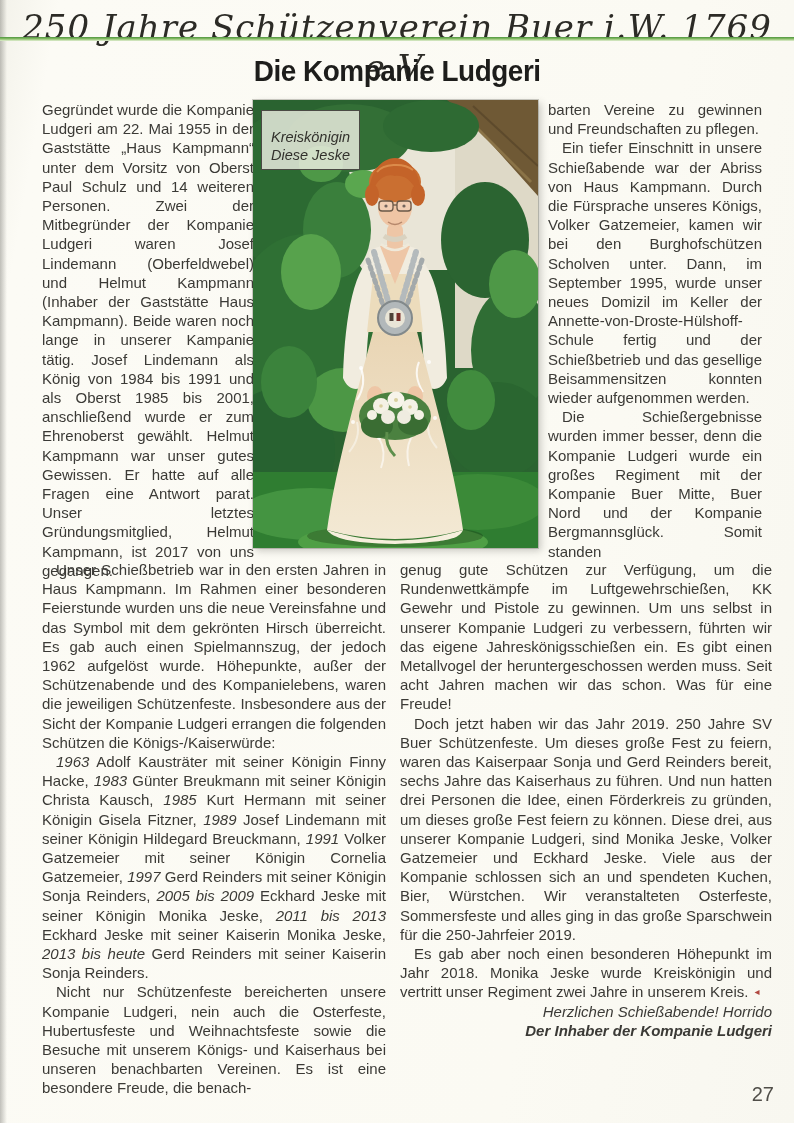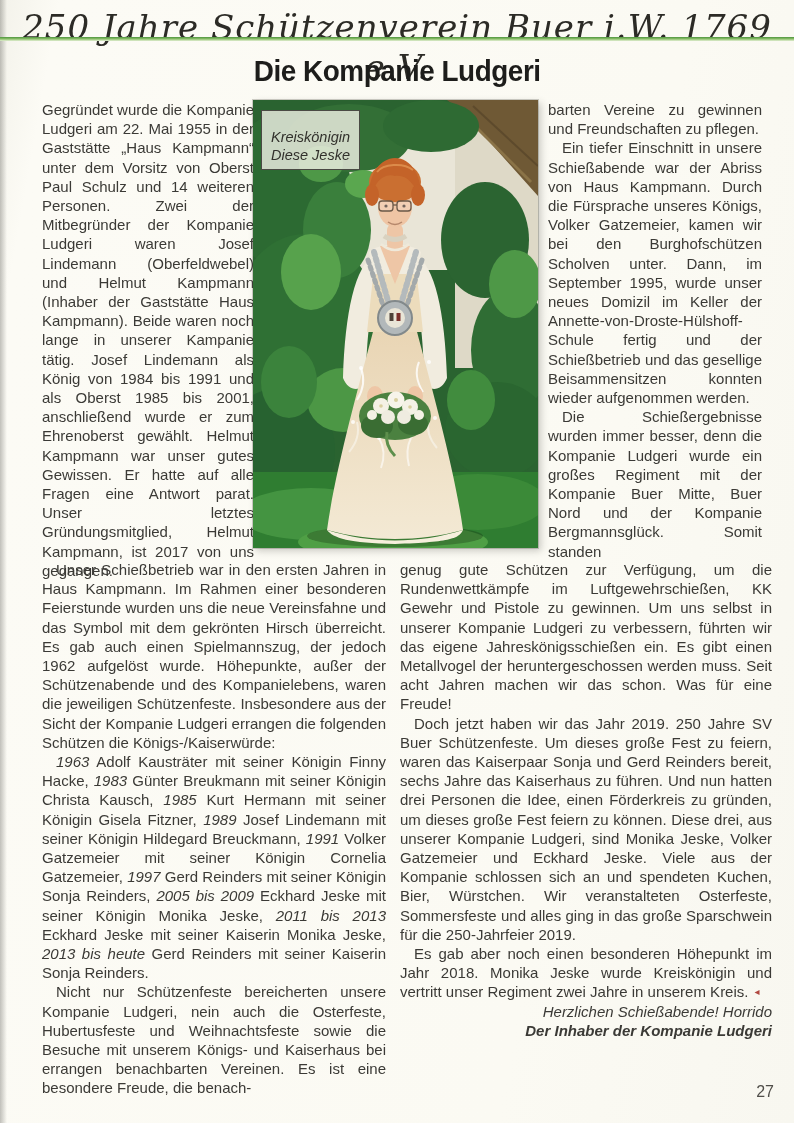--- a/index.html
+++ b/index.html
@@ -62,21 +62,21 @@
     padding:18px 9px 5px;
     background:rgba(244,242,233,.8);
     border:1px solid #4a4a44;
     font-style:italic;
     font-size:14.5px;line-height:17.5px;
     color:#32312c;
   }
   .page-number{
     position:absolute;left:724px;top:1083px;width:50px;
     text-align:right;
-    font-size:16px;color:#504e49;
+    font-size:20px;color:#504e49;
   }
 </style>
 </head>
 <body>
 
 <div class="page">
 
   <div class="header-script">250 Jahre Schützenverein Buer i.W. 1769 e.V.</div>
   <div class="green-rule"></div>
 
@@ -202,21 +202,21 @@
 
   <div class="col col-right-narrow">
     <p>barten Vereine zu gewinnen und Freundschaften zu pflegen.</p>
     <p class="ind">Ein tiefer Einschnitt in unsere Schießabende war der Abriss von Haus Kampmann. Durch die Fürsprache unseres Königs, Volker Gatzemeier, kamen wir bei den Burghofschützen Scholven unter. Dann, im September 1995, wurde unser neues Domizil im Keller der Annette-von-Droste-Hülshoff-Schule fertig und der Schießbetrieb und das gesellige Beisammensitzen konnten wieder aufgenommen werden.</p>
     <p class="ind">Die Schießergebnisse wurden immer besser, denn die Kompanie Ludgeri wurde ein großes Regiment mit der Kompanie Buer Mitte, Buer Nord und der Kompanie Bergmannsglück. Somit standen</p>
   </div>
 
   <div class="col col-left-wide">
     <p class="ind">Unser Schießbetrieb war in den ersten Jahren in Haus Kampmann. Im Rahmen einer besonderen Feierstunde wurden uns die neue Vereinsfahne und das Symbol mit dem gekrönten Hirsch überreicht. Es gab auch einen Spielmannszug, der jedoch 1962 aufgelöst wurde. Höhepunkte, außer der Schützenabende und des Kompanielebens, waren die jeweiligen Schützenfeste. Insbesondere aus der Sicht der Kompanie Ludgeri errangen die folgenden Schützen die Königs-/Kaiserwürde:</p>
     <p class="ind"><span class="yr">1963</span> Adolf Kausträter mit seiner Königin Finny Hacke, <span class="yr">1983</span> Günter Breukmann mit seiner Königin Christa Kausch, <span class="yr">1985</span> Kurt Hermann mit seiner Königin Gisela Fitzner, <span class="yr">1989</span> Josef Lindemann mit seiner Königin Hildegard Breuckmann, <span class="yr">1991</span> Volker Gatzemeier mit seiner Königin Cornelia Gatzemeier, <span class="yr">1997</span> Gerd Reinders mit seiner Königin Sonja Reinders, <span class="yr">2005 bis 2009</span> Eckhard Jeske mit seiner Königin Monika Jeske, <span class="yr">2011 bis 2013</span> Eckhard Jeske mit seiner Kaiserin Monika Jeske, <span class="yr">2013 bis heute</span> Gerd Reinders mit seiner Kaiserin Sonja Reinders.</p>
-    <p class="ind">Nicht nur Schützenfeste bereicherten unsere Kompanie Ludgeri, nein auch die Osterfeste, Hubertusfeste und Weihnachtsfeste sowie die Besuche mit unserem Königs- und Kaiserhaus bei errangen benachbarten Vereinen. Es ist eine besondere Freude, die benach-</p>
+    <p class="ind">Nicht nur Schützenfeste bereicherten unsere Kompanie Ludgeri, nein auch die Osterfeste, Hubertusfeste und Weihnachtsfeste sowie die Besuche mit unserem Königs- und Kaiserhaus bei unseren benachbarten Vereinen. Es ist eine besondere Freude, die benach-</p>
   </div>
 
   <div class="col col-right-wide">
     <p>genug gute Schützen zur Verfügung, um die Rundenwettkämpfe im Luftgewehrschießen, KK Gewehr und Pistole zu gewinnen. Um uns selbst in unserer Kompanie Ludgeri zu verbessern, führten wir das eigene Jahreskönigsschießen ein. Es gibt einen Metallvogel der heruntergeschossen werden muss. Seit acht Jahren machen wir das schon. Was für eine Freude!</p>
     <p class="ind">Doch jetzt haben wir das Jahr 2019. 250 Jahre SV Buer Schützenfeste. Um dieses große Fest zu feiern, waren das Kaiserpaar Sonja und Gerd Reinders bereit, sechs Jahre das Kaiserhaus zu führen. Und nun hatten drei Personen die Idee, einen Förderkreis zu gründen, um dieses große Fest feiern zu können. Diese drei, aus unserer Kompanie Ludgeri, sind Monika Jeske, Volker Gatzemeier und Eckhard Jeske. Viele aus der Kompanie schlossen sich an und spendeten Kuchen, Bier, Würstchen. Wir veranstalteten Osterfeste, Sommersfeste und alles ging in das große Sparschwein für die 250-Jahrfeier 2019.</p>
     <p class="ind"><span>Es gab aber noch einen besonderen Höhepunkt im Jahr 2018. Monika Jeske wurde Kreiskönigin und vertritt unser Regiment zwei Jahre in unserem Kreis.</span><span class="endmark">◂</span></p>
     <p class="signoff">Herzlichen Schießabende! Horrido</p>
     <p class="signoff b">Der Inhaber der Kompanie Ludgeri</p>
   </div>
 

